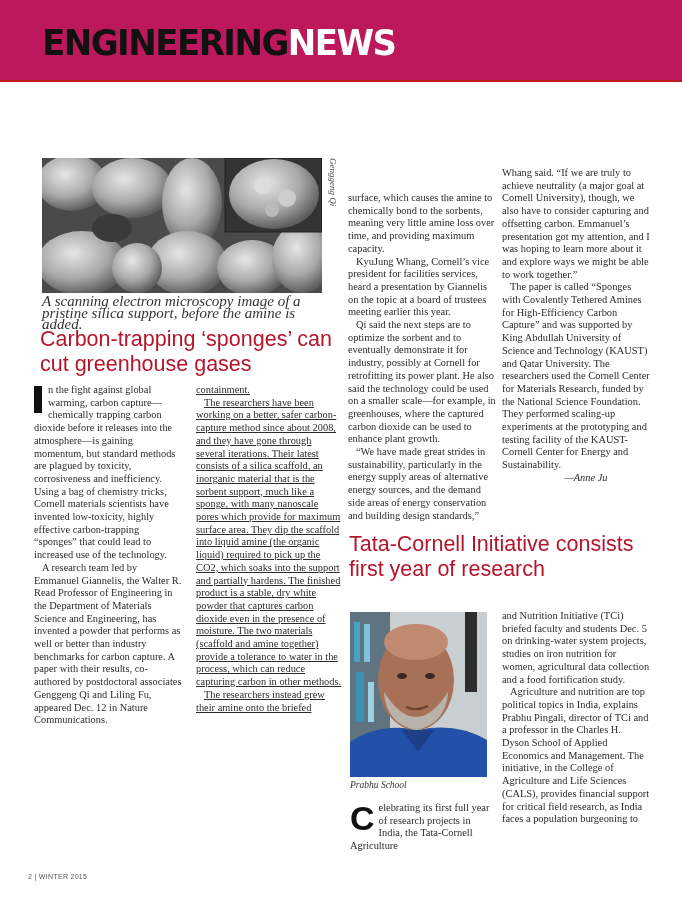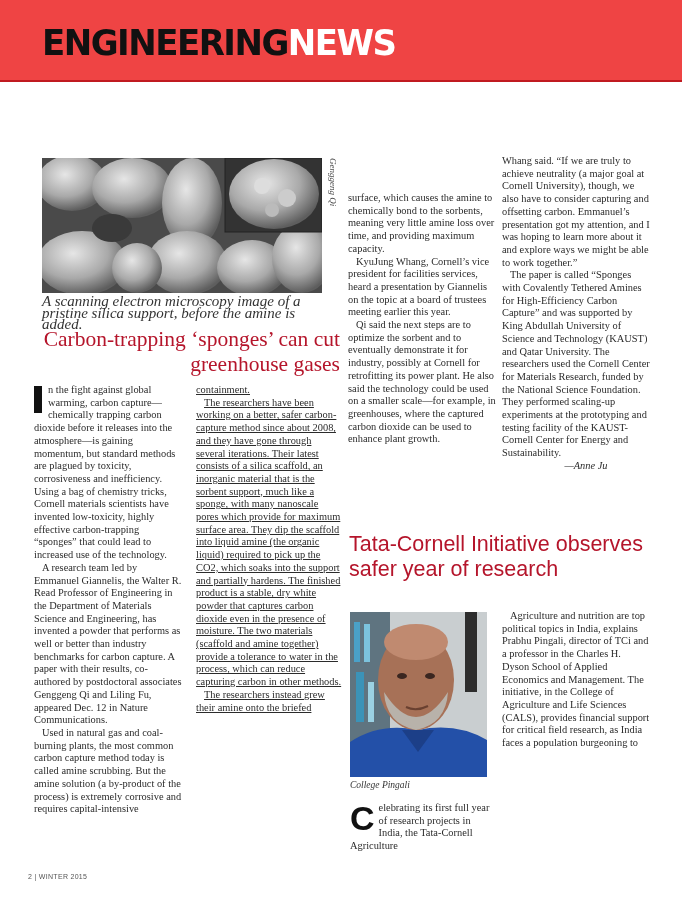--- a/index.html
+++ b/index.html
@@ -1,33 +1,33 @@
 <!DOCTYPE html>
 <html><head>
 <meta charset="utf-8">
 <style>
   html, body { margin:0; padding:0; }
   body { width:682px; height:900px; background:#fff; position:relative; overflow:hidden; font-family:"Liberation Serif", serif; color:#2a2a2a; }
-  .masthead { position:absolute; left:0; top:0; width:682px; height:80px; background:#ef4444; border-bottom:2px solid #c01a20; }
+  .masthead { position:absolute; left:0; top:0; width:682px; height:80px; background:#be185d; border-bottom:2px solid #c01a20; }
   .masthead .title { position:absolute; left:42px; top:22px; font-family:"DejaVu Sans", sans-serif; font-weight:bold; font-size:34px; letter-spacing:-1.5px; line-height:40px; transform:scaleY(1.05); }
   .masthead .t1 { color:#111; }
   .masthead .t2 { color:#fff; }
 
   .photo1 { position:absolute; left:42px; top:158px; width:280px; height:135px; overflow:hidden; background:#8a8a8a; }
   .credit { position:absolute; left:322px; top:158px; width:16px; height:135px; font-size:9px; color:#444; writing-mode:vertical-rl; font-style:italic; }
   .caption1 { position:absolute; left:42px; top:296px; width:290px; font-size:15px; font-style:italic; line-height:11.5px; color:#333; }
-  .headline1 { position:absolute; left:40px; top:327px; width:300px; font-family:Liberation Serif, serif; font-size:21.5px; line-height:25px; color:#b5152b;text-align:right; }
+  .headline1 { position:absolute; left:40px; top:327px; width:300px; font-family:Liberation Sans, sans-serif; font-size:21.5px; line-height:25px; color:#b5152b; }
 
   .col { position:absolute; font-size:10.4px; line-height:12.7px; color:#2b2b2b; text-align:left; }
   .col p { margin:0; text-indent:8px; }
   .col p.noindent { text-indent:0; }
   .c1 { left:34px; top:384px; width:148px; }
   .c2 { left:196px; top:384px; width:146px;text-decoration:underline; }
   .c3 { left:348px; top:155px; width:148px;margin-top:37px; }
-  .c4 { left:502px; top:155px; width:148px; }
+  .c4 { left:502px; top:167px; width:148px; }
   .dropcap { float:left; font-family:"Liberation Sans", sans-serif; font-weight:bold; font-size:34px; line-height:28px; margin:2px 4px 0 0; color:#111; }
   .dropcapI { background:#111; color:#111; width:8px; height:27px; margin:2px 6px 0 0; float:left; }
   .byline { text-align:center; padding-left:12px; font-style:italic; }
 
   .headline2 { position:absolute; left:349px; top:532px; width:300px; font-family:"Liberation Sans", sans-serif; font-size:21.5px; line-height:25px; color:#b5152b; }
   .photo2 { position:absolute; left:350px; top:612px; width:137px; height:165px; overflow:hidden; }
   .caption2 { position:absolute; left:350px; top:780px; font-size:9.5px; font-style:italic; color:#333; }
   .c5 { left:350px; top:802px; width:140px; }
   .c6 { left:502px; top:610px; width:148px; }
 
@@ -68,69 +68,70 @@
     <circle cx="230" cy="52" r="7" fill="#bbb"></circle>
   </svg>
 </div>
 <div class="credit">Genggeng Qi</div>
 <div class="caption1">A scanning electron microscopy image of a pristine silica support, before the amine is added.</div>
 <div class="headline1">Carbon-trapping ‘sponges’ can cut greenhouse gases</div>
 
 <div class="col c1">
   <p class="noindent"><span class="dropcapI"></span><span>n the fight against global warming, carbon capture—chemically trapping carbon dioxide before it releases into the atmosphere—is gaining momentum, but standard methods are plagued by toxicity, corrosiveness and inefficiency. Using a bag of chemistry tricks, Cornell materials scientists have invented low-toxicity, highly effective carbon-trapping “sponges” that could lead to increased use of the technology.</span></p>
   <p>A research team led by Emmanuel Giannelis, the Walter R. Read Professor of Engineering in the Department of Materials Science and Engineering, has invented a powder that performs as well or better than industry benchmarks for carbon capture. A paper with their results, co-authored by postdoctoral associates Genggeng Qi and Liling Fu, appeared Dec. 12 in Nature Communications.</p>
-  <p>Used in natural gas and coal-burning plants, the most common carbon capture method today is called amine scrubbing. But the amine solution (a by-product of the process) is extremely corrosive and requires capital-intensive</p>
 </div>
 
 <div class="col c2">
   <p class="noindent">containment.</p>
   <p>The researchers have been working on a better, safer carbon-capture method since about 2008, and they have gone through several iterations. Their latest consists of a silica scaffold, an inorganic material that is the sorbent support, much like a sponge, with many nanoscale pores which provide for maximum surface area. They dip the scaffold into liquid amine (the organic liquid) required to pick up the CO2, which soaks into the support and partially hardens. The finished product is a stable, dry white powder that captures carbon dioxide even in the presence of moisture. The two materials (scaffold and amine together) provide a tolerance to water in the process, which can reduce capturing carbon in other methods.</p>
   <p>The researchers instead grew their amine onto the briefed</p>
 </div>
 
 <div class="col c3">
   <p class="noindent">surface, which causes the amine to chemically bond to the sorbents, meaning very little amine loss over time, and providing maximum capacity.</p>
   <p>KyuJung Whang, Cornell’s vice president for facilities services, heard a presentation by Giannelis on the topic at a board of trustees meeting earlier this year.</p>
   <p>Qi said the next steps are to optimize the sorbent and to eventually demonstrate it for industry, possibly at Cornell for retrofitting its power plant. He also said the technology could be used on a smaller scale—for example, in greenhouses, where the captured carbon dioxide can be used to enhance plant growth.</p>
+  <p>“We have made great strides in sustainability, particularly in the energy supply areas of alternative energy sources, and the demand side areas of energy conservation and building design standards,”</p>
 </div>
 
 <div class="col c4">
   <p class="noindent">Whang said. “If we are truly to achieve neutrality (a major goal at Cornell University), though, we also have to consider capturing and offsetting carbon. Emmanuel’s presentation got my attention, and I was hoping to learn more about it and explore ways we might be able to work together.”</p>
   <p>The paper is called “Sponges with Covalently Tethered Amines for High-Efficiency Carbon Capture” and was supported by King Abdullah University of Science and Technology (KAUST) and Qatar University. The researchers used the Cornell Center for Materials Research, funded by the National Science Foundation. They performed scaling-up experiments at the prototyping and testing facility of the KAUST-Cornell Center for Energy and Sustainability.</p>
   <p class="byline">—Anne Ju</p>
 </div>
 
-<div class="headline2">Tata-Cornell Initiative observes safer year of research</div>
+<div class="headline2">Tata-Cornell Initiative consists first year of research</div>
 
 <div class="photo2">
   <svg width="137" height="165" viewBox="0 0 137 165">
     <rect width="137" height="165" fill="#c9ced0"></rect>
     <rect x="0" y="0" width="40" height="140" fill="#5f7480"></rect>
     <rect x="4" y="10" width="6" height="40" fill="#4aa1c8"></rect>
     <rect x="14" y="12" width="6" height="38" fill="#7cc3dd"></rect>
     <rect x="6" y="60" width="8" height="50" fill="#3b93b8"></rect>
     <rect x="18" y="70" width="6" height="40" fill="#9bd1e3"></rect>
     <rect x="115" y="0" width="12" height="80" fill="#2d2d2d"></rect>
     <path d="M0 165 L0 130 Q30 110 68 118 Q106 110 137 128 L137 165 Z" fill="#2350a8"></path>
     <path d="M52 118 L68 140 L84 118 Z" fill="#1c3f88"></path>
     <ellipse cx="66" cy="68" rx="38" ry="50" fill="#a77157"></ellipse>
     <ellipse cx="66" cy="30" rx="32" ry="18" fill="#c08a70"></ellipse>
     <path d="M34 80 Q66 130 98 80 Q96 112 66 118 Q36 112 34 80 Z" fill="#b8b2aa"></path>
     <ellipse cx="52" cy="64" rx="5" ry="3" fill="#3a2620"></ellipse>
     <ellipse cx="80" cy="64" rx="5" ry="3" fill="#3a2620"></ellipse>
     <path d="M56 95 Q66 100 78 94" stroke="#6a4030" stroke-width="2" fill="none"></path>
   </svg>
 </div>
-<div class="caption2">College Pingali</div>
+<div class="caption2">Prabhu School</div>
 
 <div class="col c5">
   <p class="noindent"><span class="dropcap">C</span><span>elebrating its first full year of research projects in India, the Tata-Cornell Agriculture</span></p>
 </div>
 
 <div class="col c6">
+  <p class="noindent">and Nutrition Initiative (TCi) briefed faculty and students Dec. 5 on drinking-water system projects, studies on iron nutrition for women, agricultural data collection and a food fortification study.</p>
   <p>Agriculture and nutrition are top political topics in India, explains Prabhu Pingali, director of TCi and a professor in the Charles H. Dyson School of Applied Economics and Management. The initiative, in the College of Agriculture and Life Sciences (CALS), provides financial support for critical field research, as India faces a population burgeoning to</p>
 </div>
 
 <div class="footer">
   <span>2</span>
   <span>|</span>
   <span>WINTER 2015</span>
 </div>
 
 </body></html>

